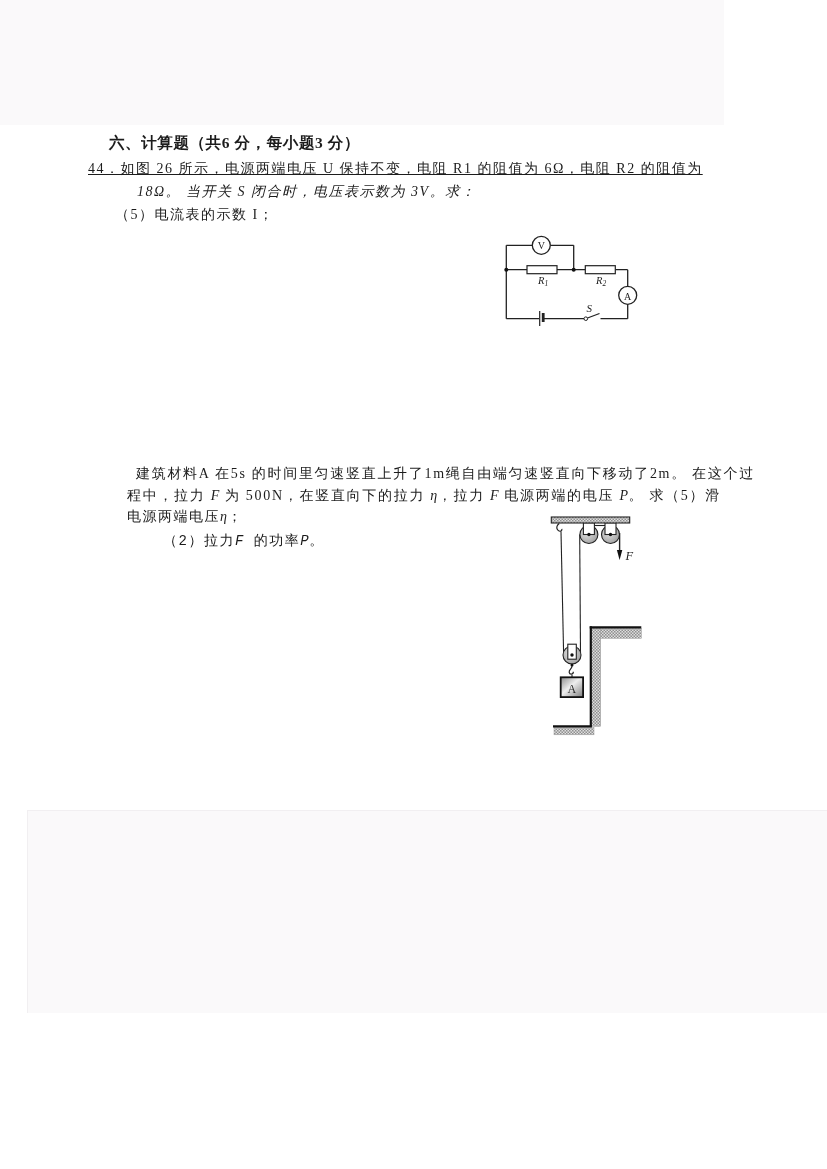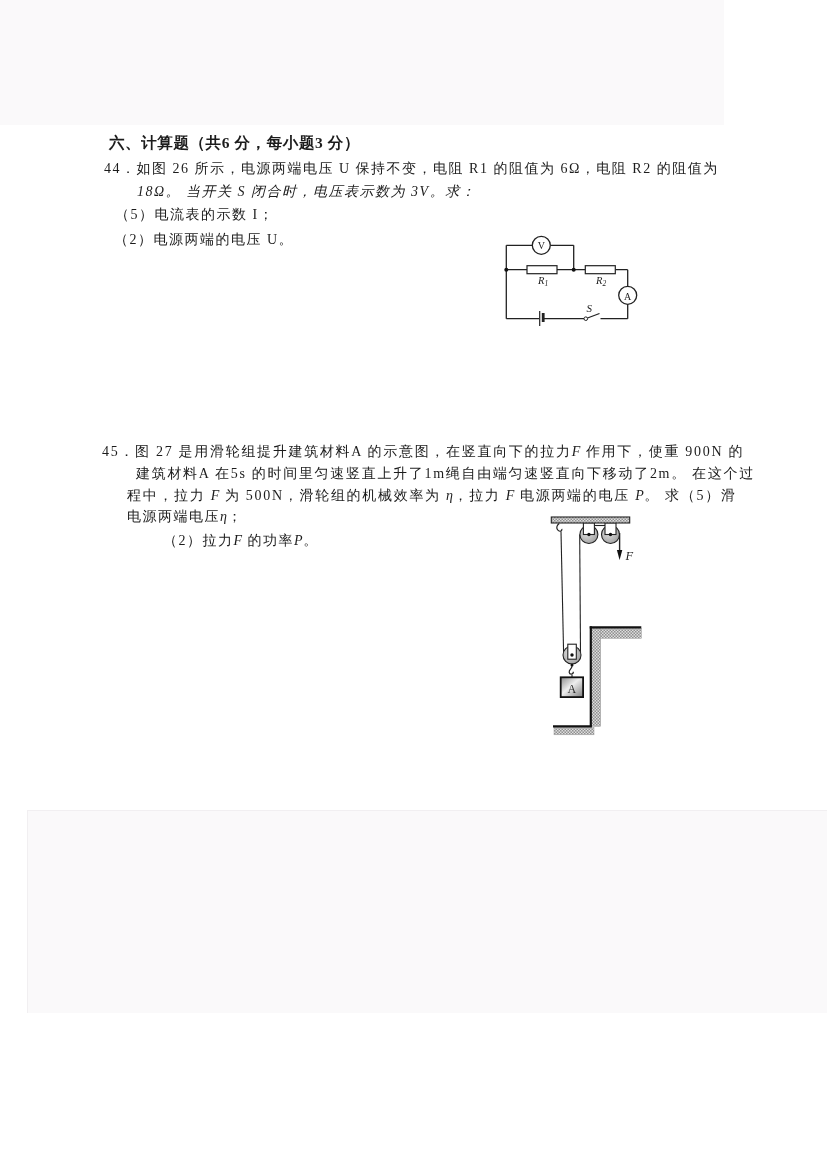--- a/index.html
+++ b/index.html
@@ -22,24 +22,23 @@
 </head>
 <body>
 
 <div id="canvas">
 
   <div id="prev-page" class="offpage"></div>
   <div id="next-page" class="offpage"></div>
 
   <div class="line heading" style="left:109px;top:132px;">六、计算题（共6 分，每小题3 分）</div>
 
-  <div class="line" style="left:104px;top:158px;">44．如图 26 所示，电源两端电压 U 保持不变，电阻 R1 的阻值为 6Ω，电阻 R2 的阻值为</div>
+  <div class="line" style="left:88px;top:158px;text-decoration:underline;">44．如图 26 所示，电源两端电压 U 保持不变，电阻 R1 的阻值为 6Ω，电阻 R2 的阻值为</div>
   <div class="line" style="left:137px;top:181px;font-style:italic;">18Ω。 当开关 S 闭合时，电压表示数为 3V。求：</div>
   <div class="line" style="left:115px;top:204px;">（5）电流表的示数 I；</div>
-  <div class="line" style="left:114px;top:229px;">（2）电源两端的电压 U。</div>
 
   <svg style="left:495px;top:227px;" width="145" height="100" viewBox="0 0 145 100">
     <g stroke="#222" stroke-width="1.3" fill="none">
       <path d="M11.3,18.3 V91.7"></path>
       <path d="M11.3,18.3 H37.3 M55.3,18.3 H78.7 M78.7,18.3 V42.7"></path>
       <path d="M11.3,42.7 H32 M62,42.7 H90.3 M120.3,42.7 H132.7"></path>
       <path d="M132.7,42.7 V59.3 M132.7,77.3 V91.7"></path>
       <path d="M11.3,91.7 H44 M48.4,91.7 H89 M105.5,91.7 H132.7"></path>
     </g>
     <g>
@@ -66,25 +65,24 @@
       <circle cx="90.8" cy="91.7" r="1.8" fill="#fff" stroke="#222" stroke-width="1"></circle>
       <path d="M92.5,91 L104.5,86.5" stroke="#222" stroke-width="1.3" fill="none"></path>
       <text x="91.5" y="85" font-size="11" class="svg-var" fill="#1c1c1c">S</text>
     </g>
     <g fill="#111">
       <circle cx="11.3" cy="42.7" r="2"></circle>
       <circle cx="78.7" cy="42.7" r="2"></circle>
     </g>
   </svg>
 
-  <div class="line" style="left:102px;top:441px;letter-spacing:1.7px;"><span>45．图 27 是用滑轮组提升建筑材料A 的示意图，在竖直向下的拉力</span><span class="v">F</span><span> 作用下，使重 900N 的</span></div>
   <div class="line" style="left:127px;top:463px;letter-spacing:1.7px;margin-left:9px;"><span>建筑材料A 在5s 的时间里匀速竖直上升了1m绳自由端匀速竖直向下移动了2m。 在这个过</span></div>
-  <div class="line" style="left:127px;top:485px;letter-spacing:1.7px;"><span>程中，拉力 </span><span class="v">F</span><span> 为 500N，滑轮组的机械效率为 </span><span class="v">η</span><span>，拉力 </span><span class="v">F</span><span> 电源两端的电压 </span><span class="v">P</span><span>。 求（5）滑</span></div>
+  <div class="line" style="left:127px;top:485px;letter-spacing:1.7px;"><span>程中，拉力 </span><span class="v">F</span><span> 为 500N，在竖直向下的拉力 </span><span class="v">η</span><span>，拉力 </span><span class="v">F</span><span> 电源两端的电压 </span><span class="v">P</span><span>。 求（5）滑</span></div>
   <div class="line" style="left:127px;top:506px;"><span>电源两端电压</span><span class="v">η</span><span>；</span></div>
-  <div class="line" style="left:163px;top:530px;"><span>（2）拉力</span><span class="v">F</span><span> 的功率</span><span class="v">P</span><span>。</span></div>
+  <div class="line" style="left:163px;top:530px;font-family:Liberation Mono, monospace;"><span>（2）拉力</span><span class="v">F</span><span> 的功率</span><span class="v">P</span><span>。</span></div>
 
   <svg style="left:545px;top:508px;" width="112" height="232" viewBox="0 0 112 232">
     <defs>
       <pattern id="hatch" width="3" height="3" patternUnits="userSpaceOnUse">
         <rect width="3" height="3" fill="#dedede"></rect>
         <path d="M0,0h1.5v1.5h-1.5z M1.5,1.5h1.5v1.5h-1.5z" fill="#8f8f8f"></path>
       </pattern>
       <radialGradient id="discg" cx="0.4" cy="0.4" r="0.75">
         <stop offset="0" stop-color="#e3e3e3"></stop>
           <stop offset="1" stop-color="#969696"></stop>

